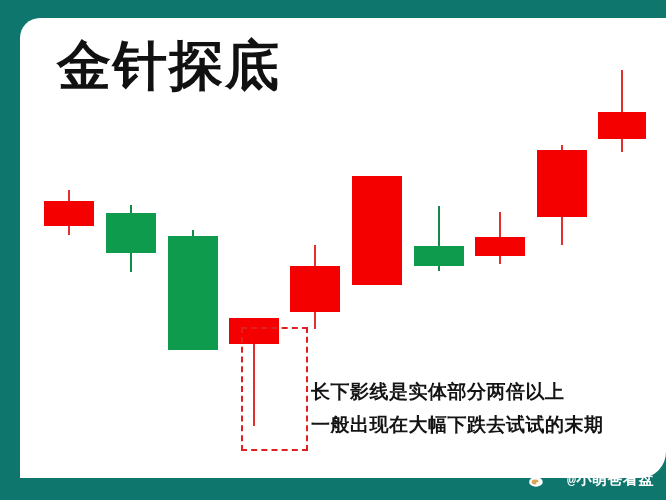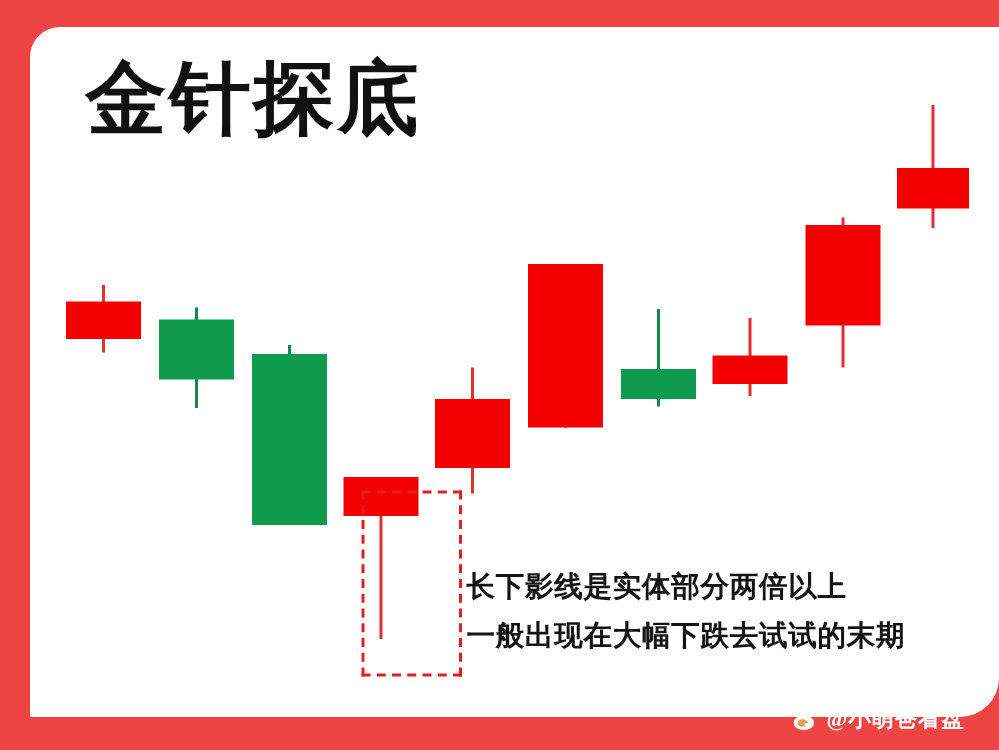--- a/index.html
+++ b/index.html
@@ -10,21 +10,21 @@
   body {
     width: 666px;
     height: 500px;
     overflow: hidden;
     font-family: "Liberation Serif", "DejaVu Serif", serif;
   }
   #app {
     position: relative;
     width: 666px;
     height: 500px;
-    background: #ef4444;
+    background: #0f766e;
     overflow: hidden;
   }
   
   #card {
     position: absolute;
     left: 20px;
     top: 18px;
     width: 646px;
     height: 460px;
     background: #ffffff;
@@ -86,25 +86,25 @@
     letter-spacing: 0.5px;
   }
 
   
   #watermark {
     position: absolute;
     left: 528px;
     top: 470px;
     display: flex;
     align-items: center;
-    gap: 4px;
+    gap: 20px;
     color: #ffffff;
     font-size: 15px;
     font-weight: 700;
-    font-family: Liberation Serif, serif;
+    font-family: Liberation Mono, monospace;
     white-space: nowrap;
   }
   #watermark .wb-logo {
     display: inline-block;
     width: 19px;
     height: 19px;
     position: relative;
   }
   #watermark .wb-handle { letter-spacing: 0.5px; }
 </style>

